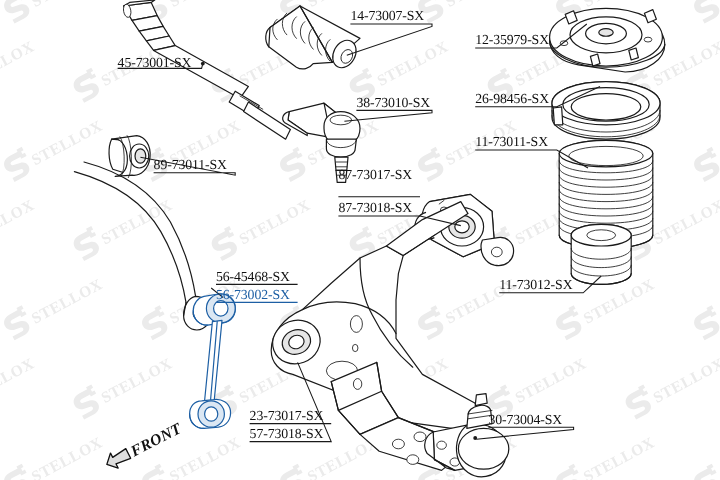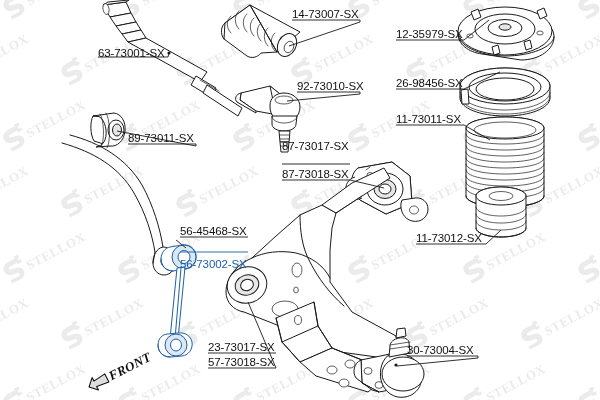--- a/index.html
+++ b/index.html
@@ -27,28 +27,28 @@
   .fillw-t{fill:#ffffff;stroke:#1a1a1a;stroke-width:0.7;}
   .fillgg{fill:#e6e6e6;stroke:#1a1a1a;stroke-width:1;stroke-linejoin:round;}
   .fillk{fill:#1a1a1a;stroke:none;}
   .bl{fill:none;stroke:#1d5fa4;stroke-width:1;stroke-linejoin:round;stroke-linecap:round;}
   .blf{fill:#ffffff;stroke:#1d5fa4;stroke-width:1;stroke-linejoin:round;}
   .blf2{fill:#dbe7f3;stroke:#1d5fa4;stroke-width:1;stroke-linejoin:round;}
   .lead{fill:none;stroke:#1a1a1a;stroke-width:0.9;}
   .lead-b{fill:none;stroke:#1d5fa4;stroke-width:0.9;}
   .lbl{
     position:absolute;
-    font-family:Liberation Sans, sans-serif;
+    font-family:Liberation Serif, serif;
     font-size:11.5px;
     color:#111111;
     white-space:nowrap;
     letter-spacing:-0.1px;
     line-height:13px;
   }
-  .lbl.blue{color:#1d5fa4;margin-top:18px;}
+  .lbl.blue{color:#1d5fa4;}
   .wmtext{
     font-family:"Liberation Serif", serif;
     font-weight:bold;
     font-size:13px;
     fill:#ebebeb;
     letter-spacing:0.5px;
   }
   .wmlogo{fill:#ebebeb;}
   .frontwrap{
     position:absolute;
@@ -379,25 +379,25 @@
       <path class="lead" d="M180,237 L248,237 M176,240 L186,248"></path>
       <path class="lead-b" d="M180,252 L248,252"></path>
 
       <path class="lead" d="M208,353 L276,353 M208,368 L276,368 L248,302"></path>
 
       <path class="lead" d="M407,356 L478,356 L478,358 L397,366"></path>
     </g>
   </svg>
 
   <div id="labels">
-      <div class="lbl" style="left: 98px; top: 47px;">63-73001-SX</div>
+      <div class="lbl" style="left: 98px; top: 47px;">45-73001-SX</div>
       <div class="lbl" style="left: 292px; top: 8px;">14-73007-SX</div>
       <div class="lbl" style="left: 396px; top: 28px;">12-35979-SX</div>
       <div class="lbl" style="left: 396px; top: 77px;">26-98456-SX</div>
-      <div class="lbl" style="left: 297px; top: 80px;">92-73010-SX</div>
+      <div class="lbl" style="left: 297px; top: 80px;">38-73010-SX</div>
       <div class="lbl" style="left: 396px; top: 113px;">11-73011-SX</div>
       <div class="lbl" style="left: 128px; top: 132px;">89-73011-SX</div>
       <div class="lbl" style="left: 282px; top: 140px;">87-73017-SX</div>
       <div class="lbl" style="left: 282px; top: 168px;">87-73018-SX</div>
       <div class="lbl" style="left: 416px; top: 232px;">11-73012-SX</div>
       <div class="lbl" style="left: 180px; top: 225px;">56-45468-SX</div>
       <div class="lbl blue" style="left: 180px; top: 240px;">56-73002-SX</div>
       <div class="lbl" style="left: 208px; top: 341px;">23-73017-SX</div>
       <div class="lbl" style="left: 208px; top: 356px;">57-73018-SX</div>
       <div class="lbl" style="left: 407px; top: 344px;">30-73004-SX</div>

